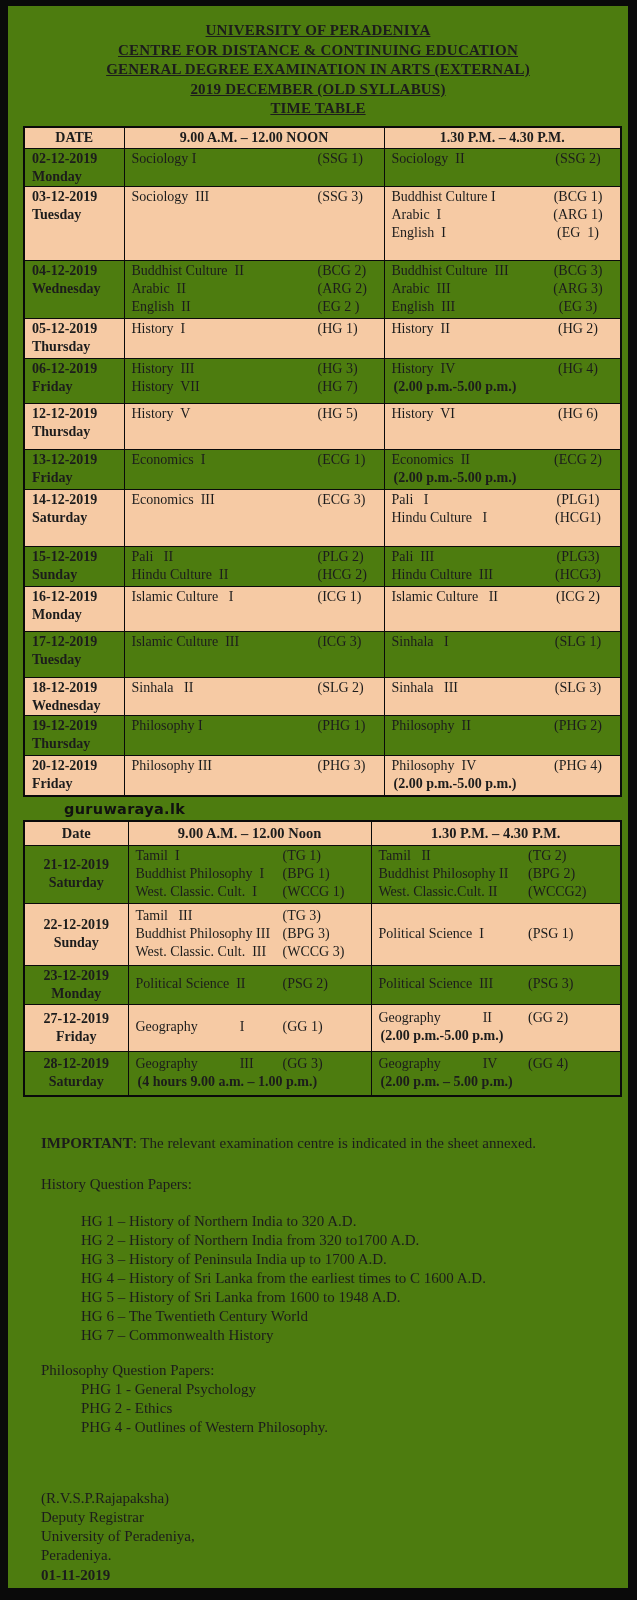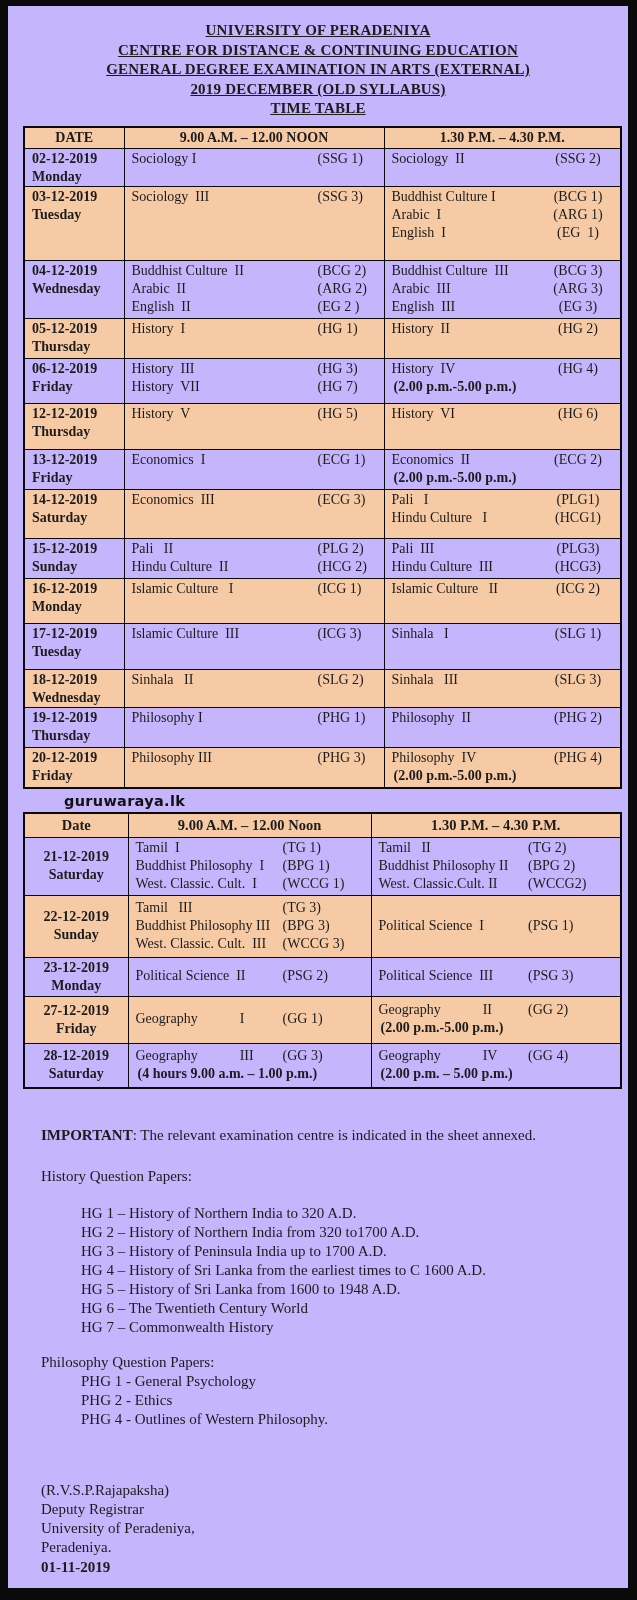--- a/index.html
+++ b/index.html
@@ -1,19 +1,19 @@
 <!DOCTYPE html>
 <html style="--shade: #f6caa4;"><head>
 <meta charset="utf-8">
 <style>
   * { box-sizing: border-box; }
   html, body { margin: 0; padding: 0; background: #1a1a1a; }
   .frame {
     width: 637px; height: 1600px;
-    background: #c4b5fd;
+    background: #4d7c0f;
     border-style: solid; border-color: #0a0a0a;
     border-width: 6px 9px 12px 8px;
     overflow: hidden;
     font-family: "Liberation Serif", "DejaVu Serif", serif;
     color: #1c1c1c;
   }
   
   .titles { padding-top: 15px; text-align: center; }
   .title-line {
     font-weight: bold; font-size: 15px; line-height: 19.5px;
@@ -47,21 +47,21 @@
   #t1 td.pm { }
   #t1 td.pm .c { width: 68px; text-align: center; }
   #t2 td.am .c { width: 80px; }
   #t2 td.pm { padding-right: 22px; }
   #t2 td.pm .c { width: 70px; }
   .note { font-weight: bold; padding-left: 2px; }
   
   #t1 tbody tr:nth-child(1){height:27px} #t1 tbody tr:nth-child(2){height:74px}
   #t1 tbody tr:nth-child(3){height:56px} #t1 tbody tr:nth-child(4){height:40px}
   #t1 tbody tr:nth-child(5){height:45px} #t1 tbody tr:nth-child(6){height:46px}
-  #t1 tbody tr:nth-child(7){height:39px} #t1 tbody tr:nth-child(8){height:49px}
+  #t1 tbody tr:nth-child(7){height:39px} #t1 tbody tr:nth-child(8){height:57px}
   #t1 tbody tr:nth-child(9){height:37px} #t1 tbody tr:nth-child(10){height:45px}
   #t1 tbody tr:nth-child(11){height:46px} #t1 tbody tr:nth-child(12){height:30px}
   #t1 tbody tr:nth-child(13){height:40px} #t1 tbody tr:nth-child(14){height:41px}
   #t2 tbody tr:nth-child(1){height:58px} #t2 tbody tr:nth-child(2){height:62px}
   #t2 tbody tr:nth-child(3){height:37px} #t2 tbody tr:nth-child(4){height:47px}
   #t2 tbody tr:nth-child(5){height:45px}
   
   .watermark {
     margin: 4px 0 3px 56px;
     font-family: "DejaVu Sans", sans-serif;

